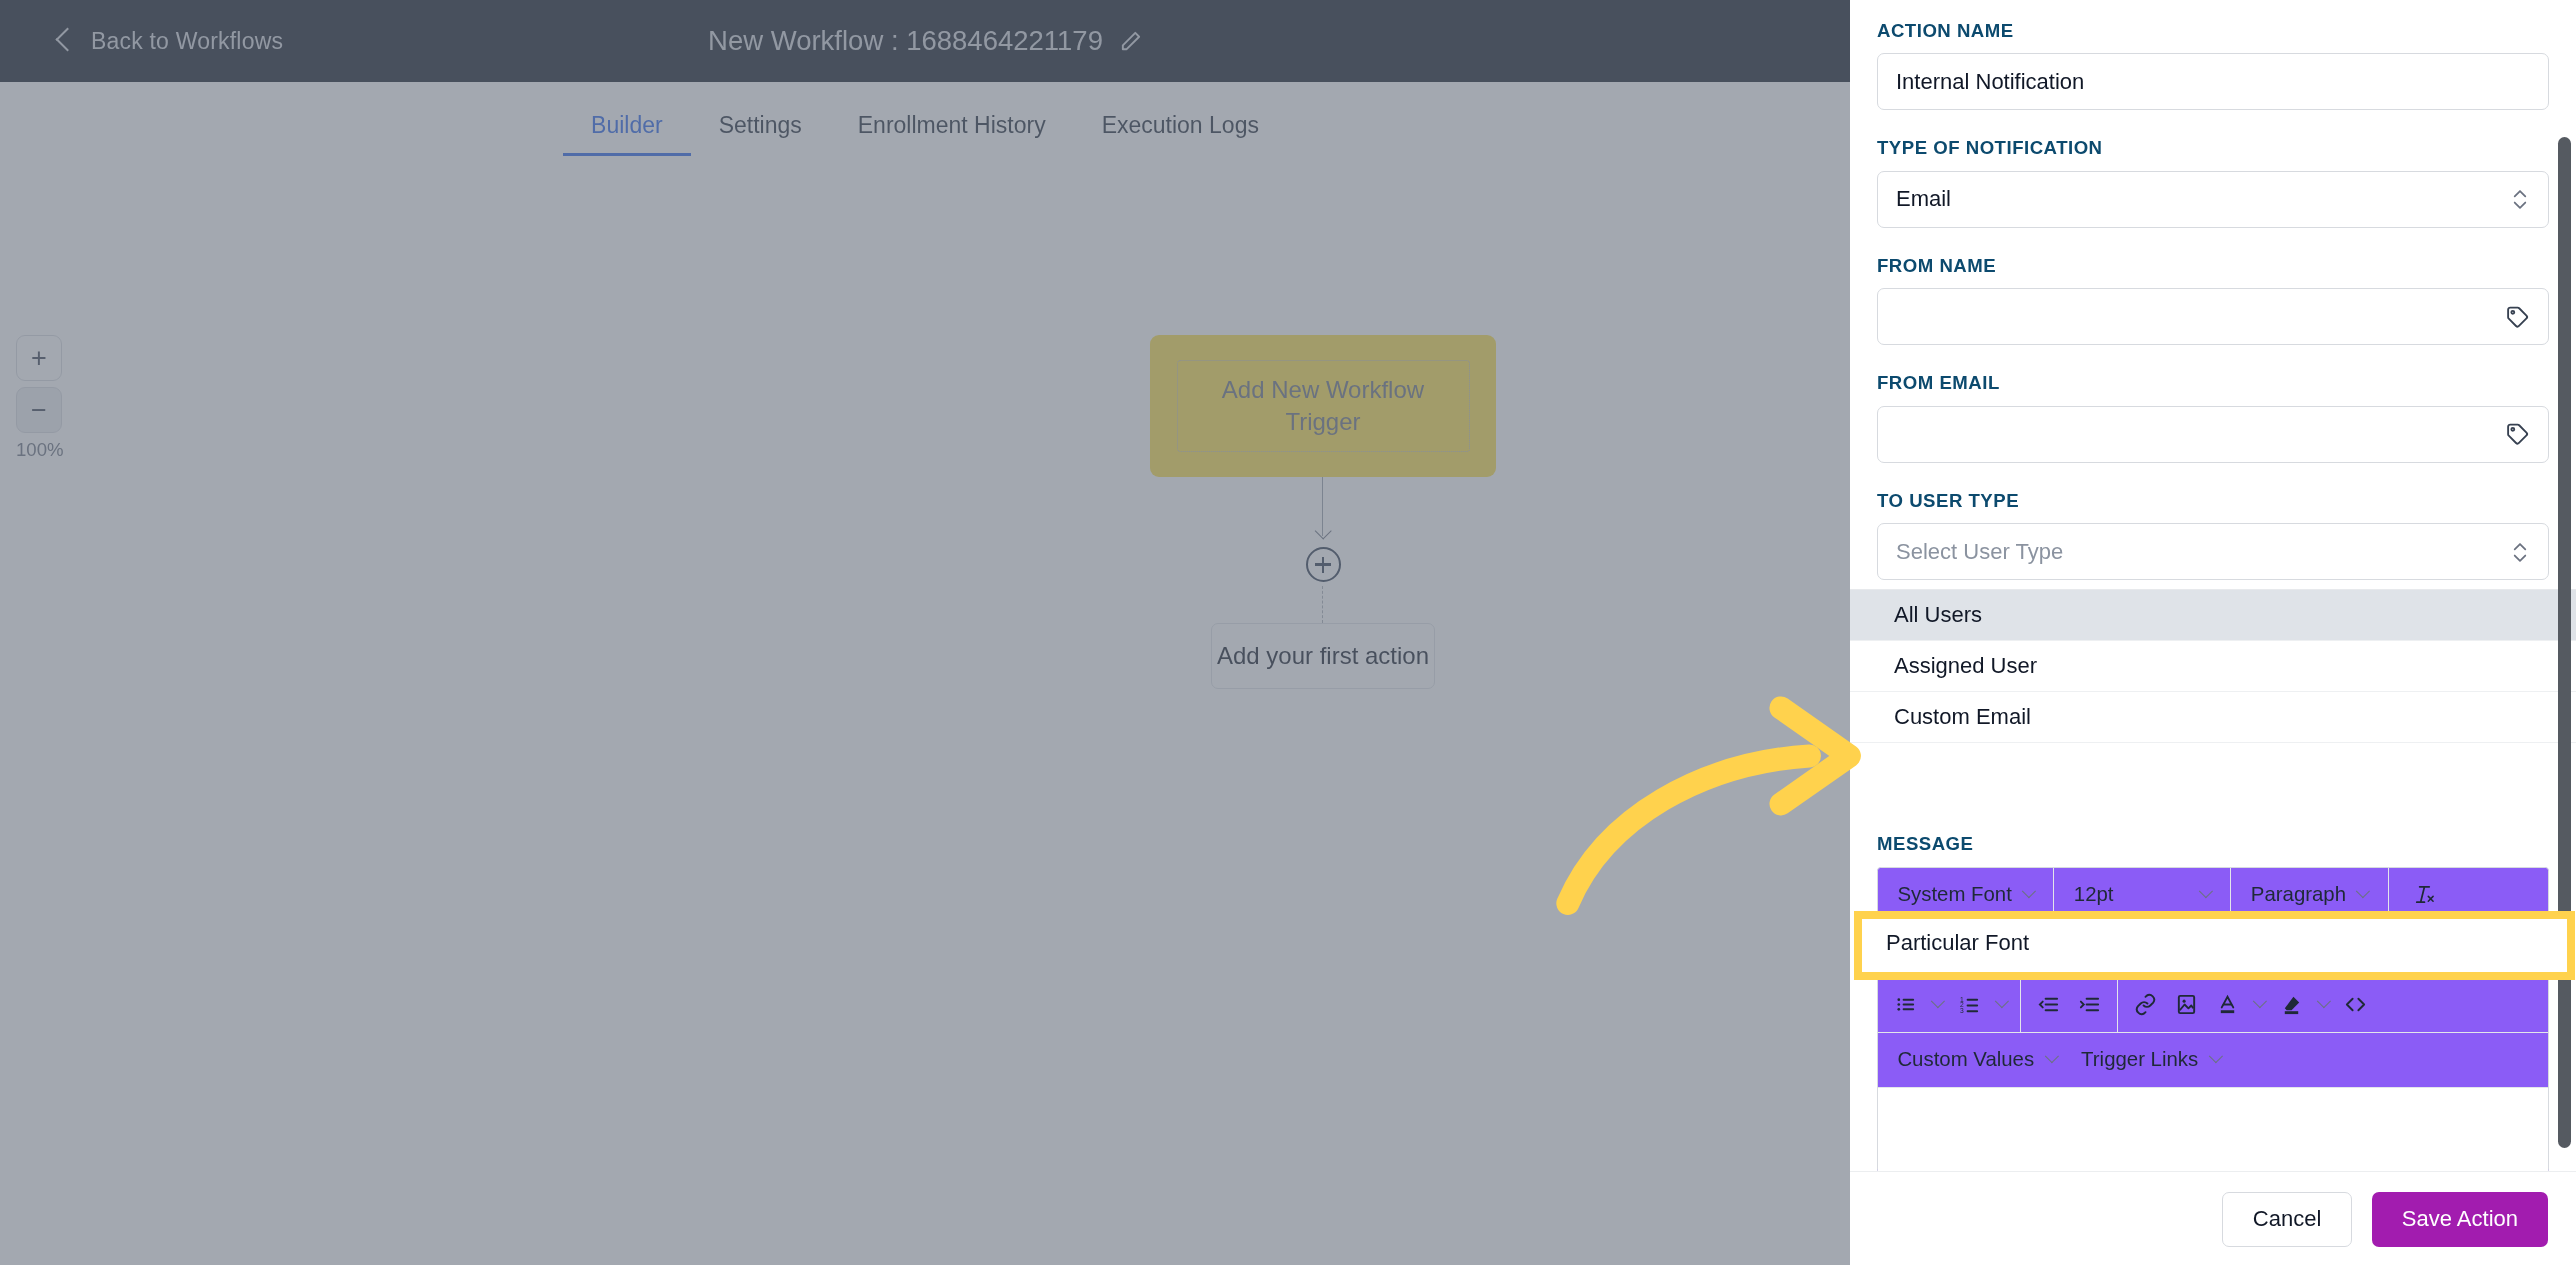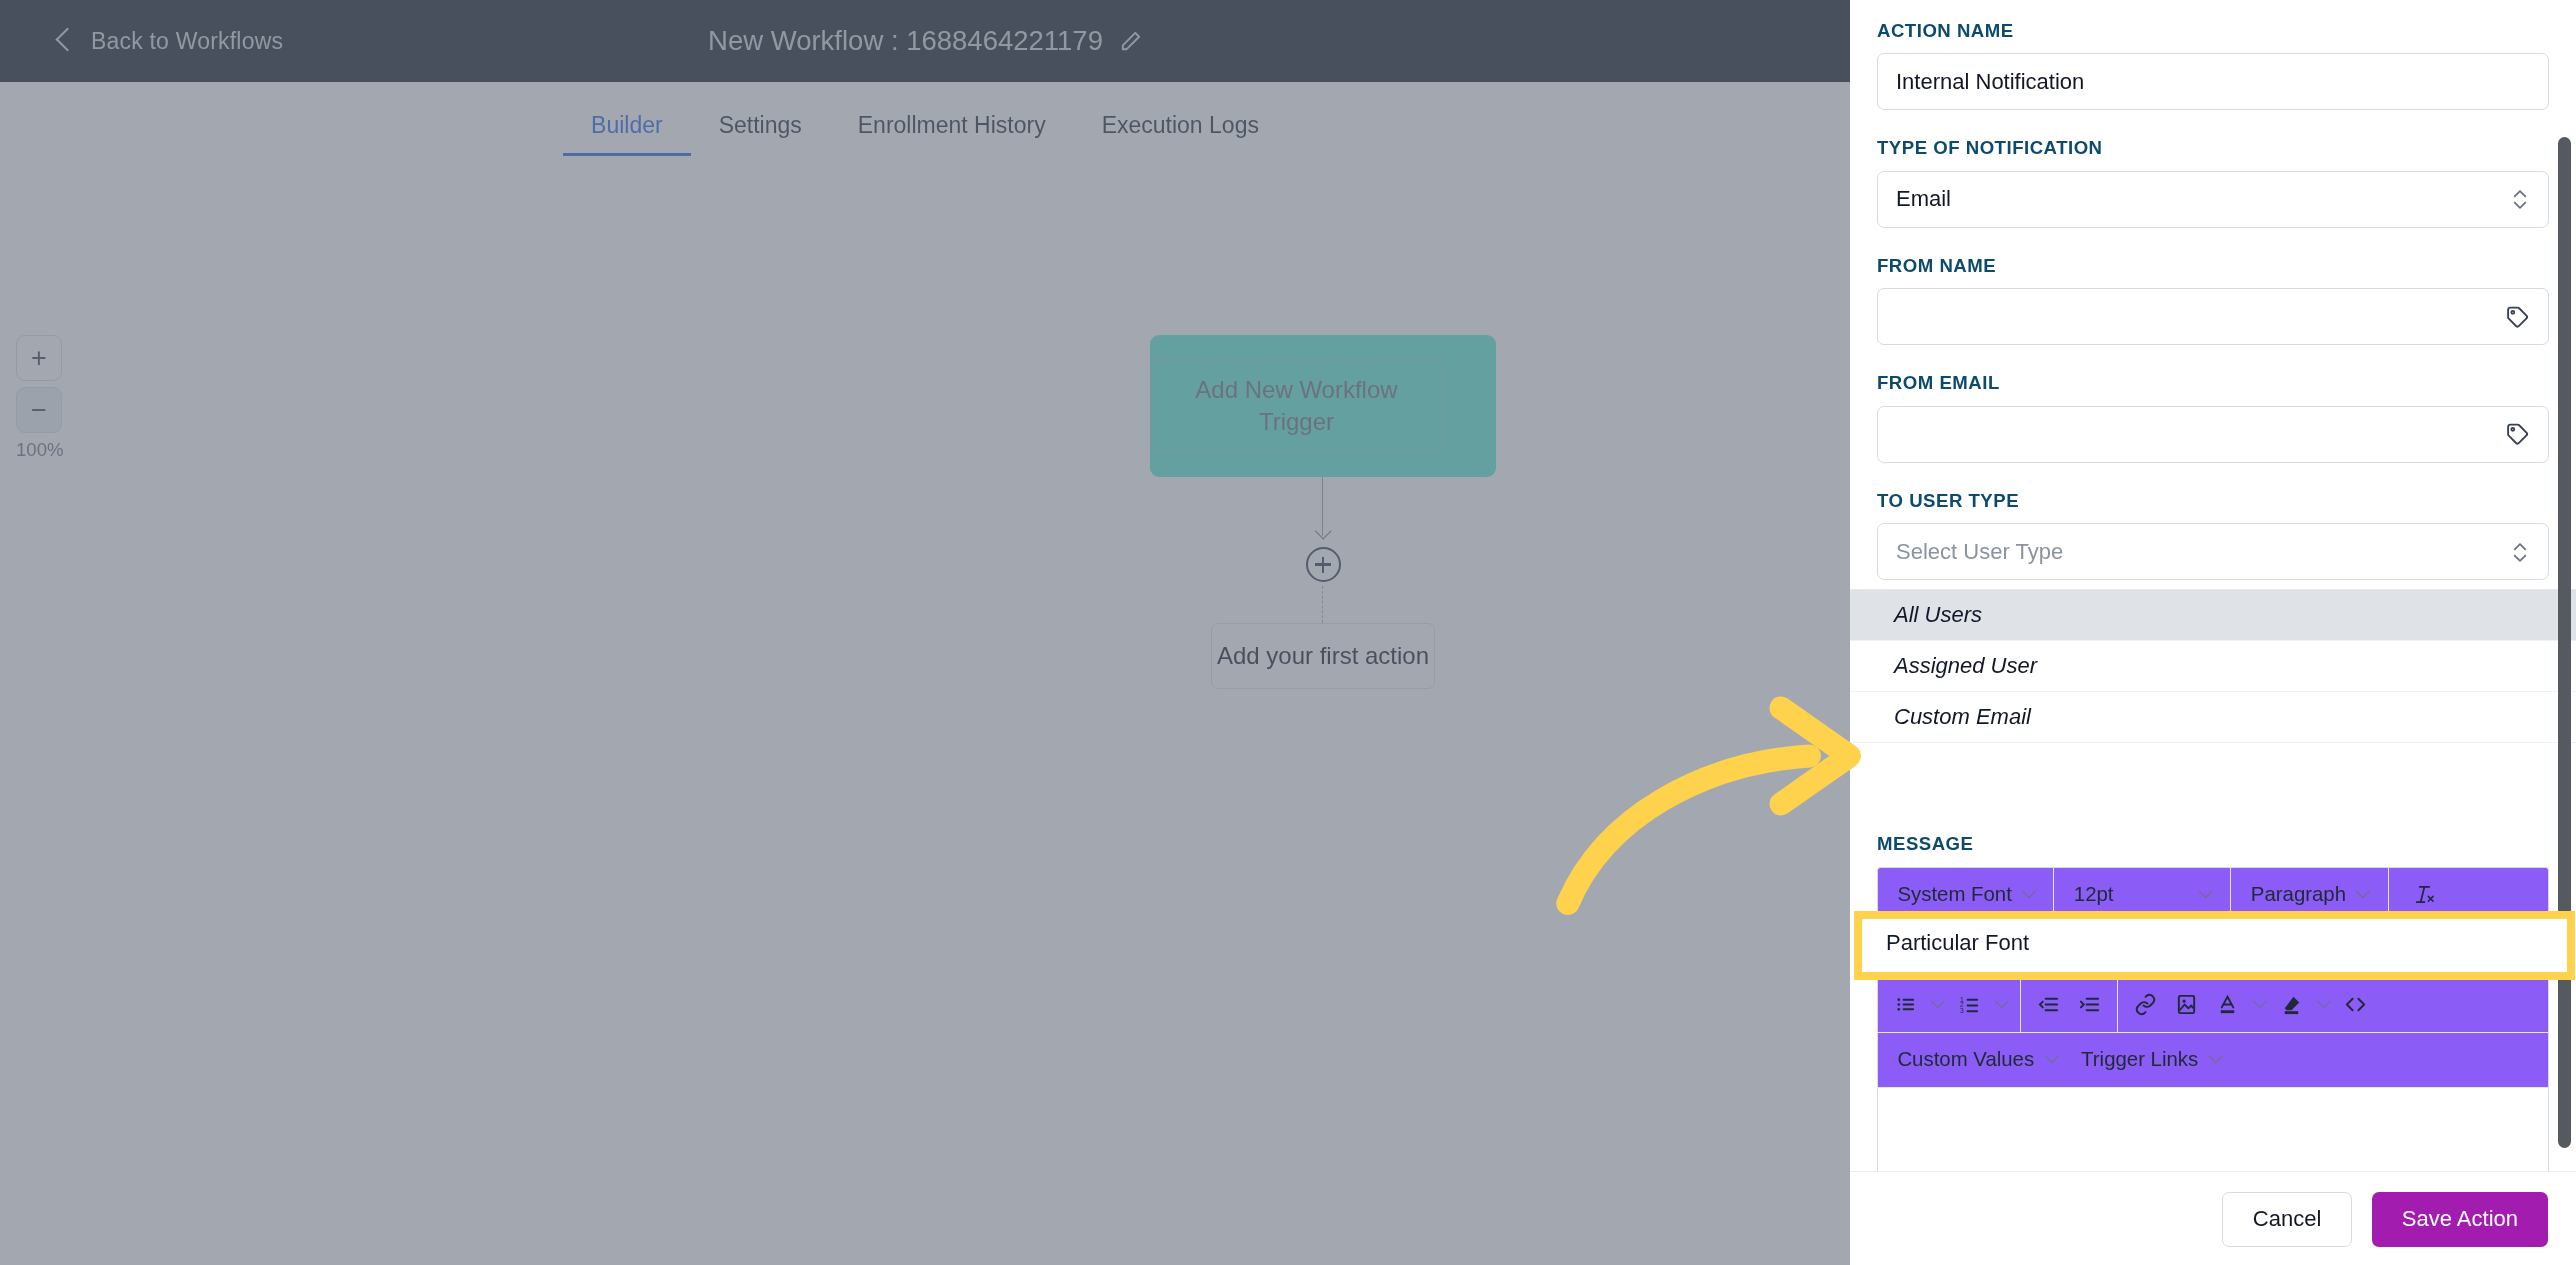--- a/index.html
+++ b/index.html
@@ -51,22 +51,22 @@
     width: 46px; height: 46px; border: 0.9px solid #d8dbe0; border-radius: 9px;
     background: #ffffff; display: flex; align-items: center; justify-content: center;
     color: #374151; font-size: 27px; line-height: 1; cursor: pointer; margin-bottom: 6.2px;
   }
   .zbtn.minus { background: #eceef1; }
   .zoom-label { font-size: 18.6px; color: #6b7280; text-align: center; width: 46px; }
 
   .flow { position: absolute; left: 1150px; top: 179px; width: 346px; }
 
   .trigger-card {
-    width: 346px; height: 142px; background: #5eead4; border-radius: 9px;
-    display: flex; align-items: center; justify-content: flex-start; cursor: pointer;
+    width: 346px; height: 142px; background: #fde047; border-radius: 9px;
+    display: flex; align-items: center; justify-content: center; cursor: pointer;
   }
   .trigger-inner {
     width: 293px; height: 92px; border: 1.8px dotted #b7bcc4; border-radius: 3.5px;
     display: flex; align-items: center; justify-content: center; text-align: center;
     color: #6b7280; font-size: 24px; line-height: 1.35; padding: 0 9px;
   }
 
   .conn { position: relative; width: 346px; height: 66px; }
   .conn .vline { position: absolute; left: 172px; top: 0; width: 1.3px; height: 59px; background: #9aa1ab; }
   .conn .arrowhead {
@@ -297,21 +297,21 @@
         <div class="input-box select-box">
           <span class="ph">Select User Type</span>
           <span class="stepper-icon">
             <svg viewBox="0 0 20 34" width="18" height="30" fill="none" stroke="#6b7280" stroke-width="2" stroke-linecap="round" stroke-linejoin="round">
               <polyline points="4,14 10,8 16,14"></polyline>
                 <polyline points="4,21 10,27 16,21"></polyline>
             </svg>
           </span>
         </div>
 
-        <div class="dropdown" style="margin-left:-27px;margin-right:-27px;font-style:italic;">
+        <div class="dropdown" style="margin-left:-27px;margin-right:-27px;">
           <div class="dd-option hover" style="padding-left:44px;">All Users</div>
           <div class="dd-option" style="padding-left:44px;">Assigned User</div>
           <div class="dd-option" style="padding-left:44px;">Custom Email</div>
           <div class="dd-option last" style="padding-left:44px;visibility:hidden;height:69px;">Particular User</div>
         </div>
 
         <div class="field-label" style="margin-top:21px;">MESSAGE</div>
 
         <div class="editor">
 

